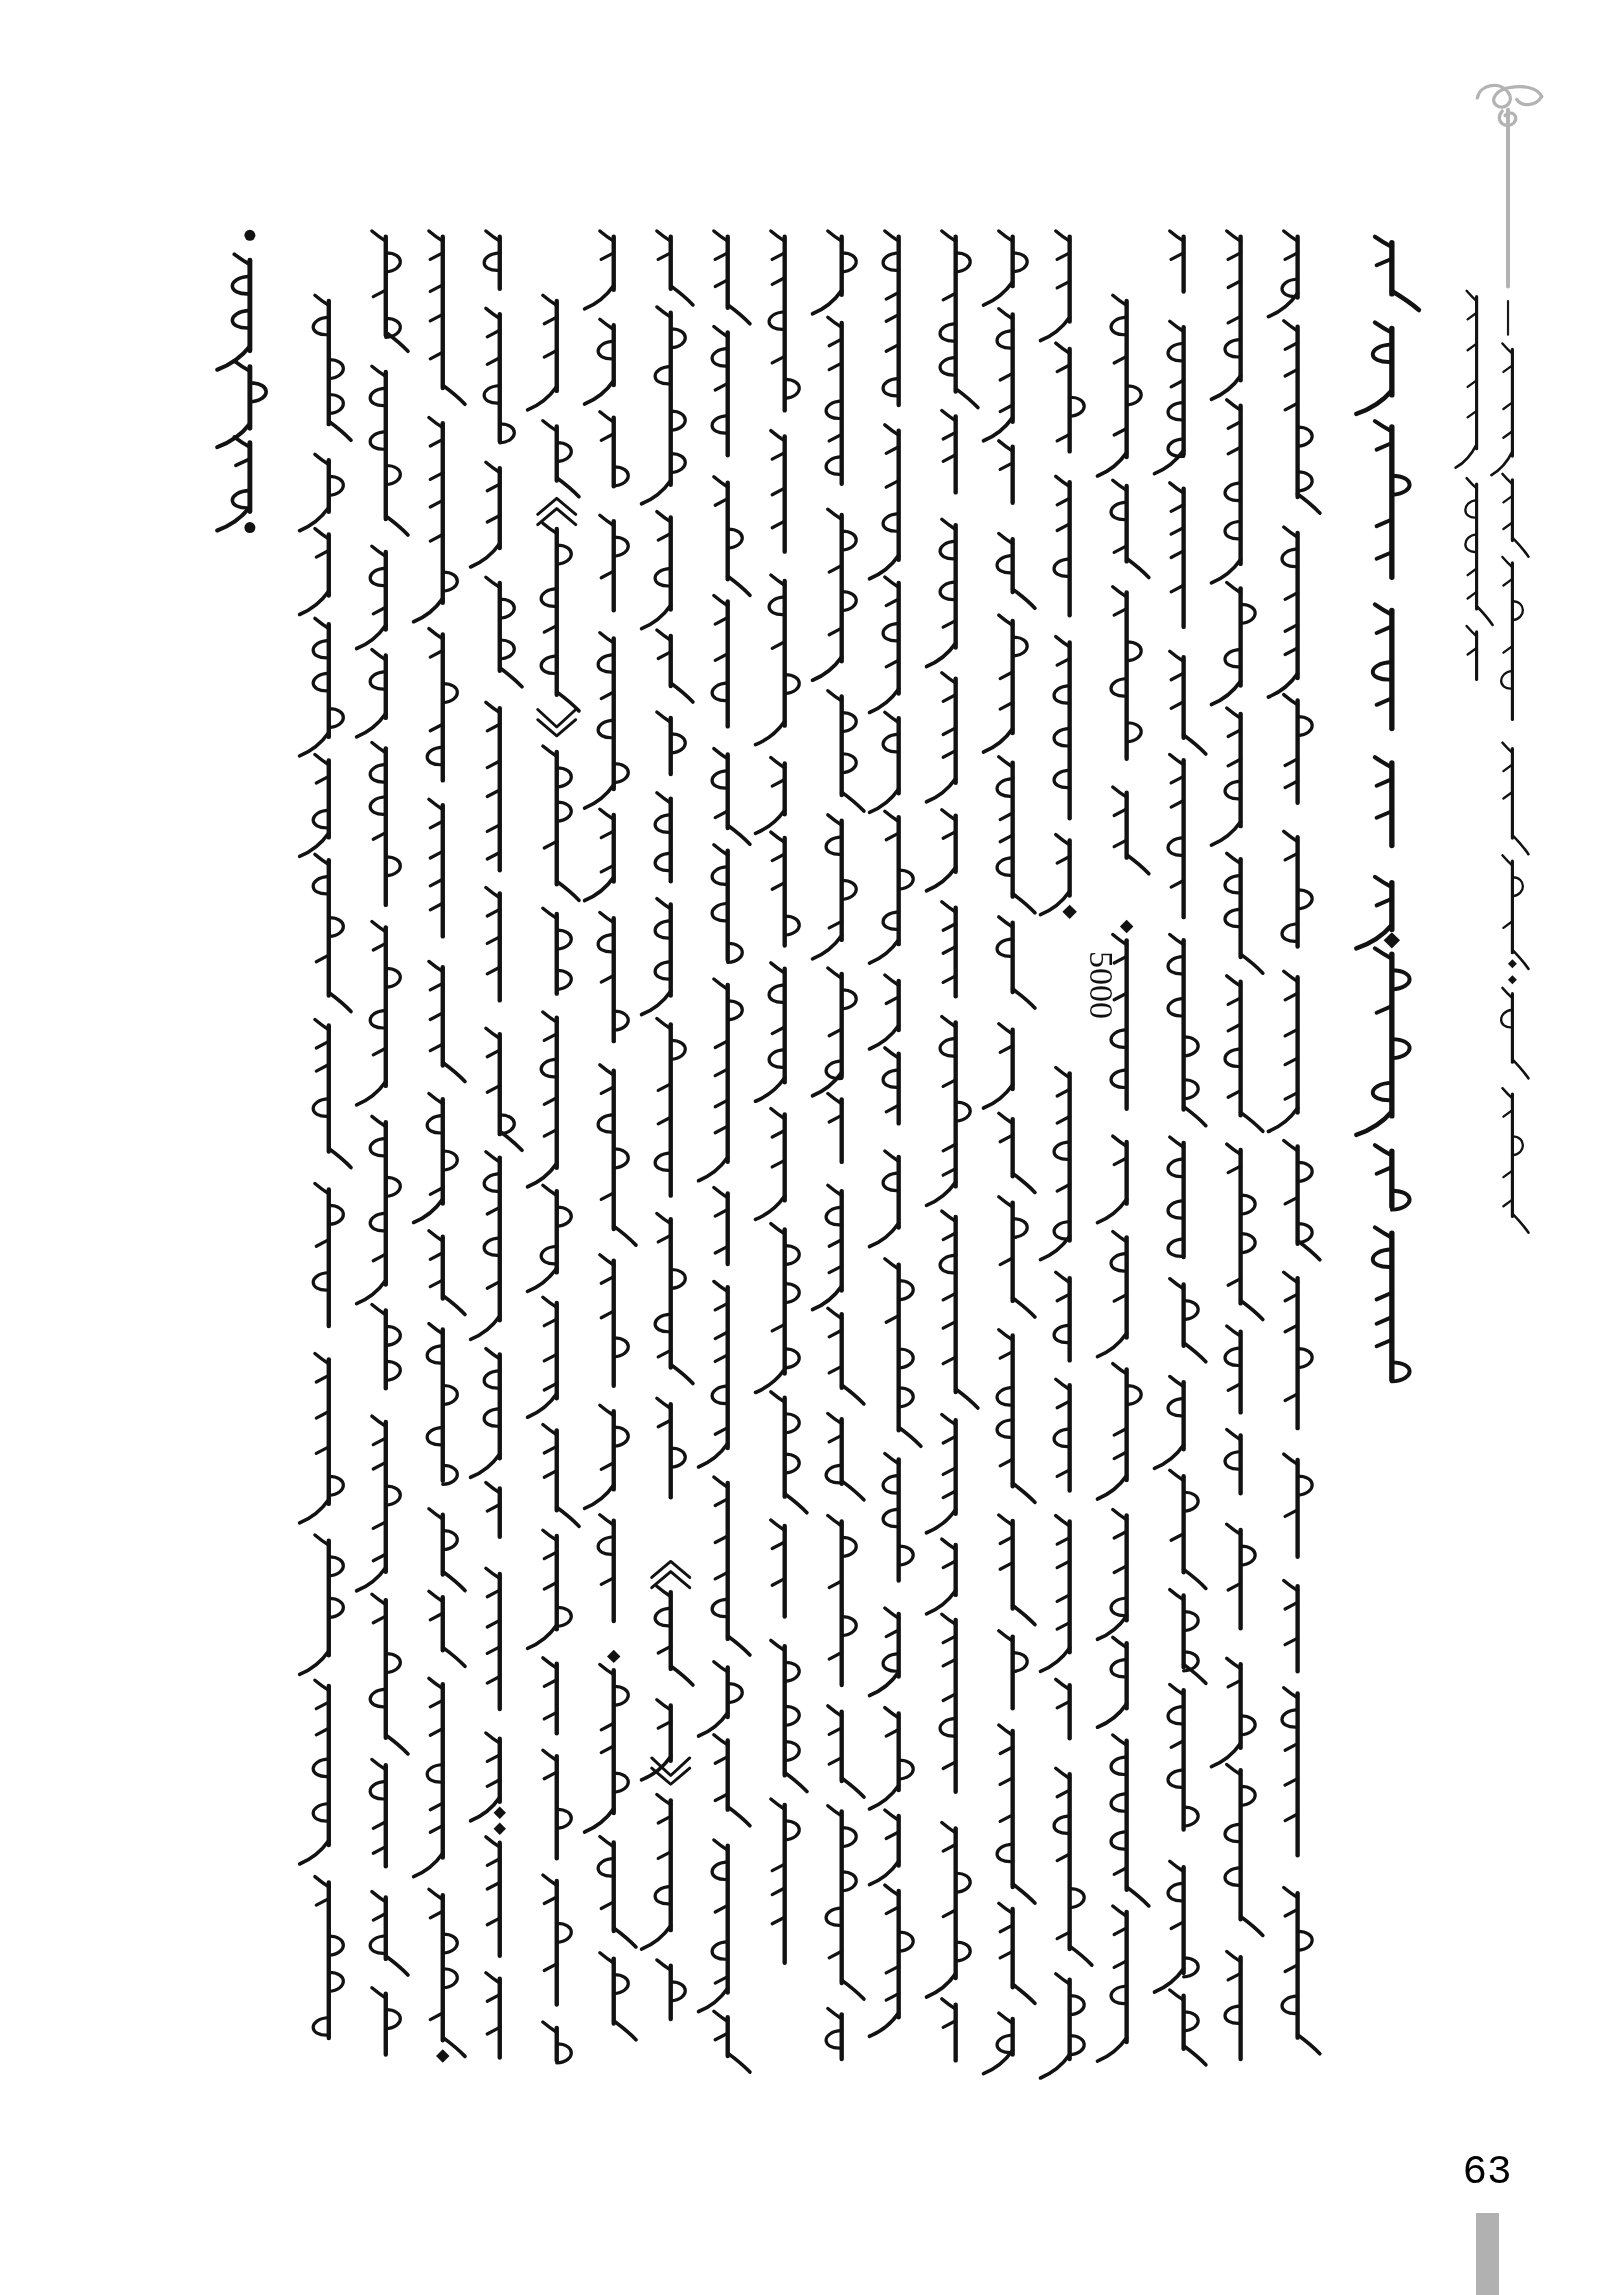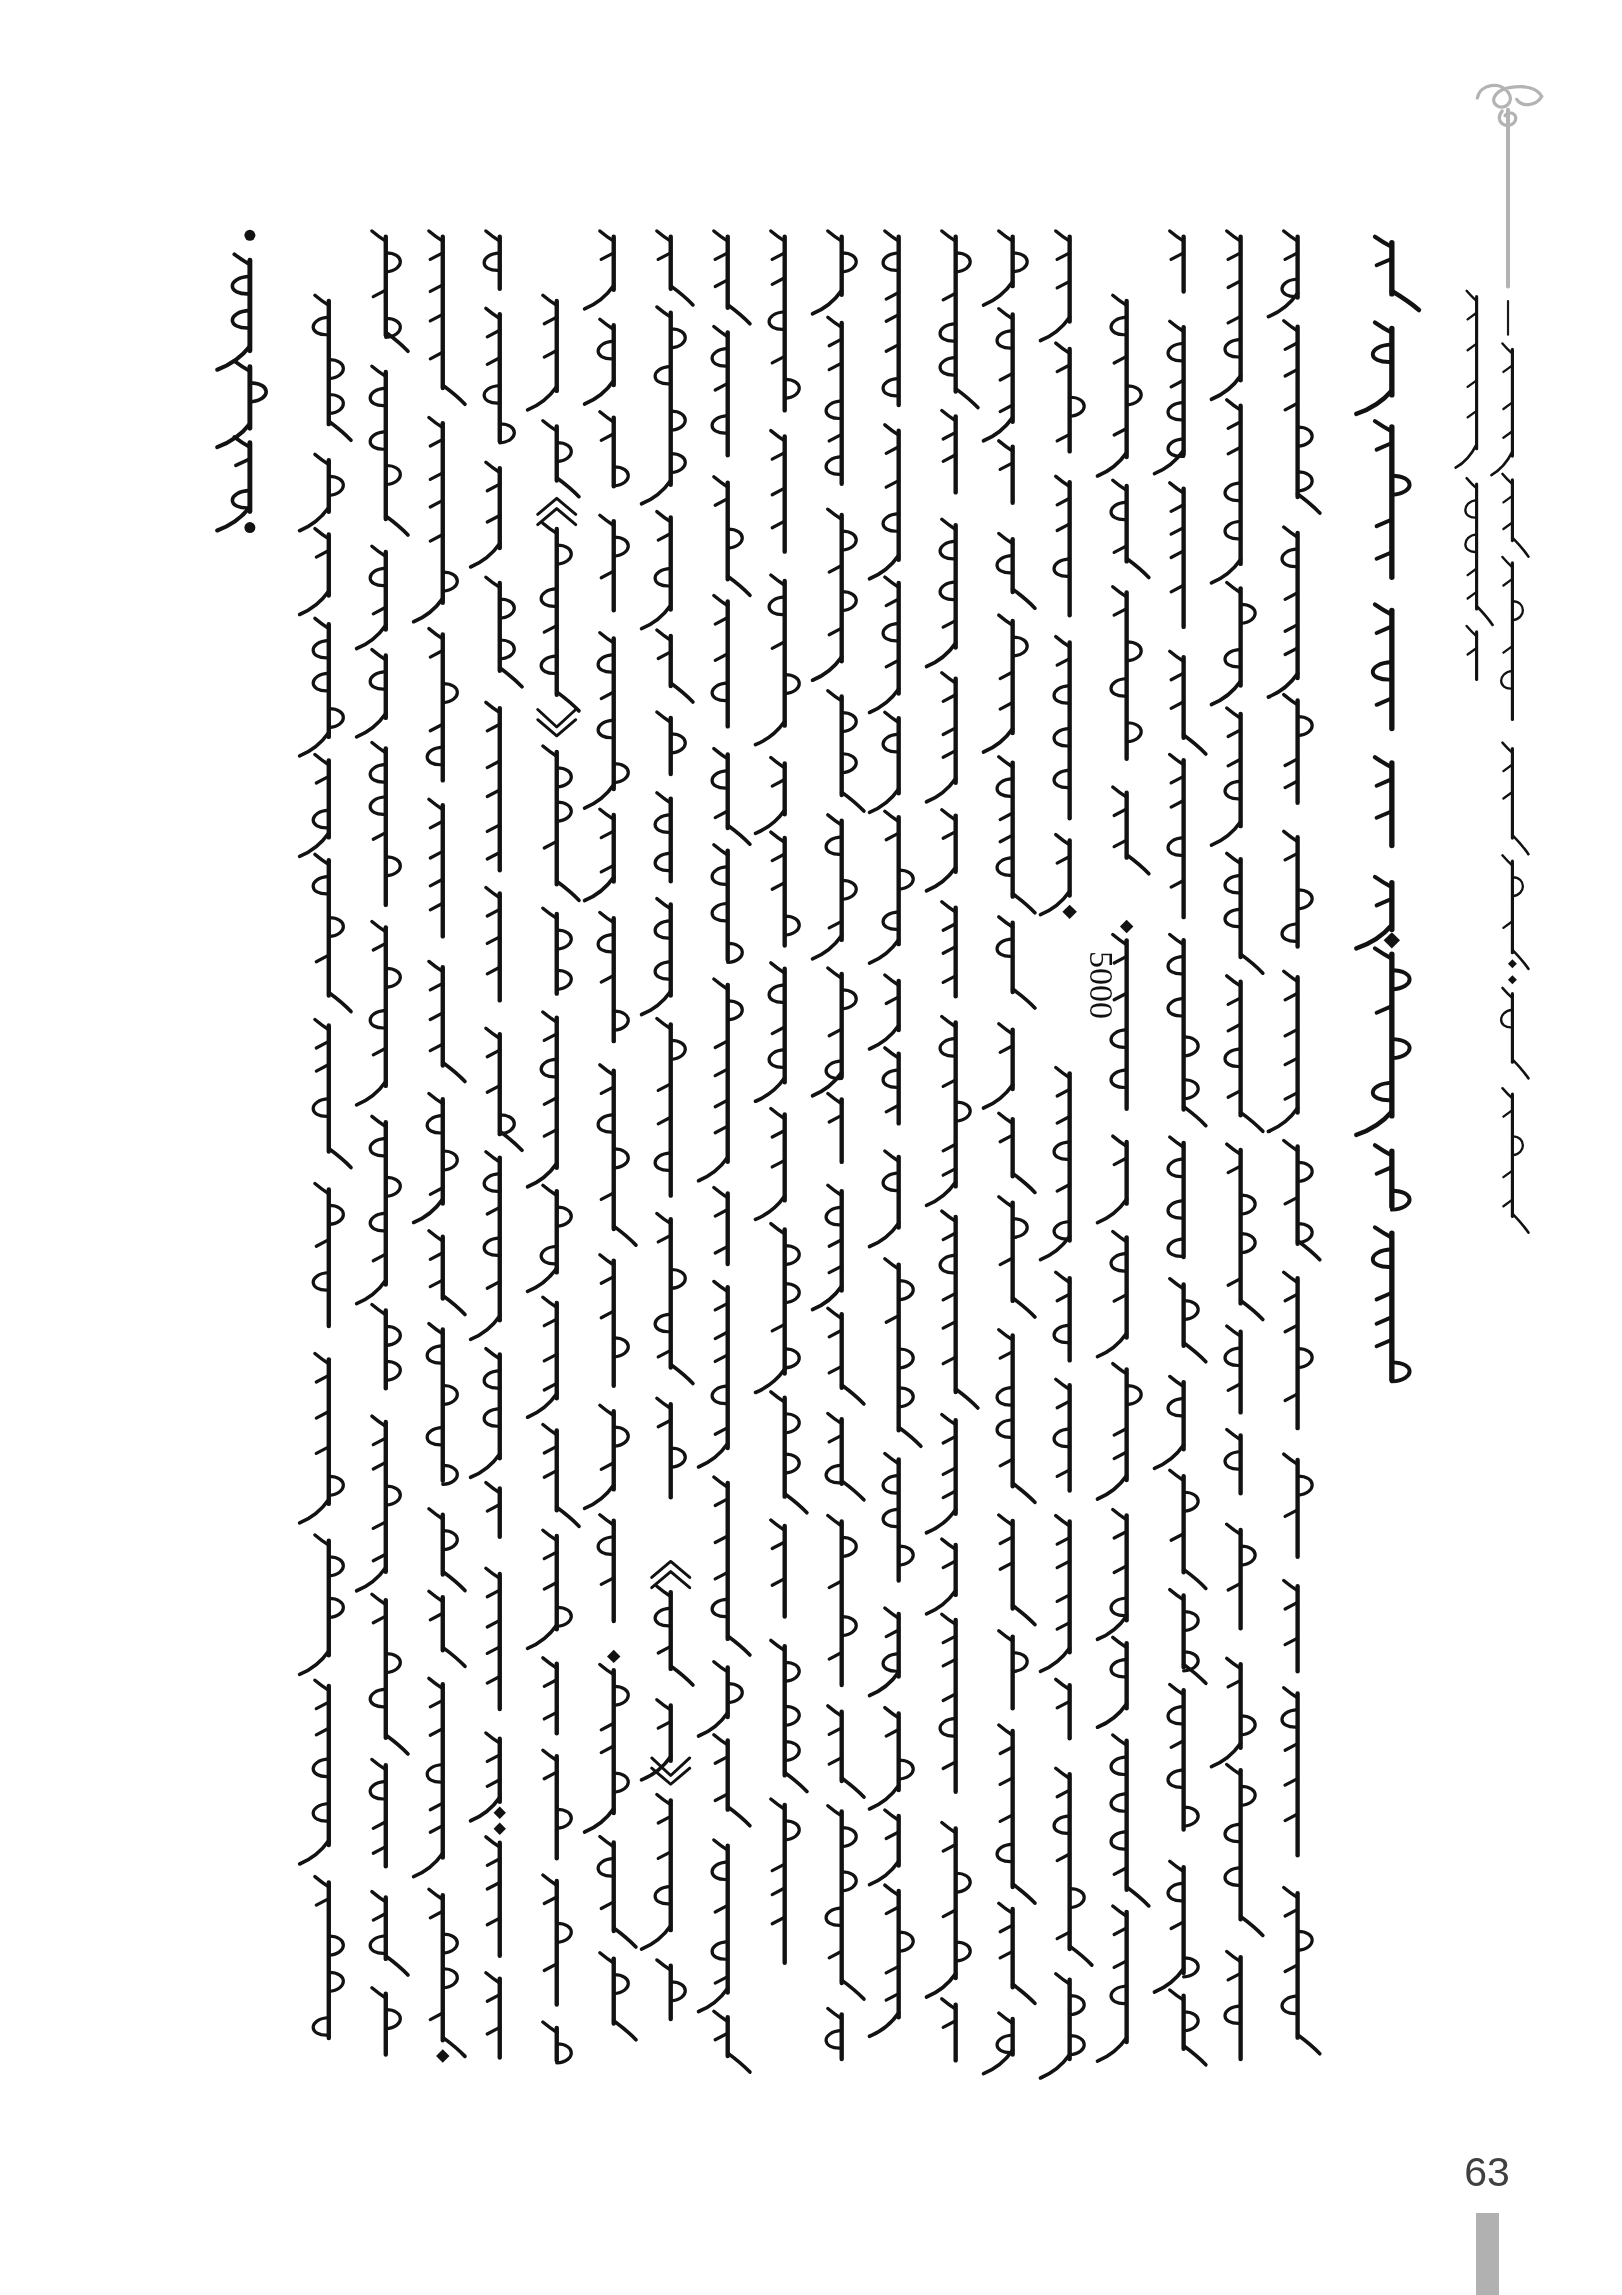--- a/index.html
+++ b/index.html
@@ -1,21 +1,21 @@
 <!DOCTYPE html>
 <html style="font-size:11.7px"><head>
 <meta charset="utf-8">
 <style>
   html,body{margin:0;padding:0;background:#e8e8e8;}
   .page{position:relative;width:1622px;height:2295px;background:#ffffff;overflow:hidden;
         font-family:"Liberation Serif", serif;}
   .page svg{position:absolute;left:0;top:0;}
   .rot-number{position:absolute;transform-origin:center center;transform:rotate(90deg);
         font-family:"Liberation Serif", serif;color:#111;white-space:nowrap;}
-  .page-number{position:absolute;font-family:Liberation Sans, sans-serif;color:#404040;}
+  .page-number{position:absolute;font-family:Liberation Mono, monospace;color:#000000;}
   .edge-tab{position:absolute;}
 </style>
 </head>
 <body>
 
 <div class="page">
   <svg id="art" width="1622" height="2295" viewBox="0 0 2220 3141">
       <g>
         <path d="M450 412 L450 580.4423268577084" stroke="#121212" stroke-width="6" fill="none" stroke-linecap="round" stroke-linejoin="round"></path>
         <path d="M450 418 Q440.5 412 431 404" stroke="#121212" stroke-width="4.6" fill="none" stroke-linecap="round" stroke-linejoin="round"></path>

